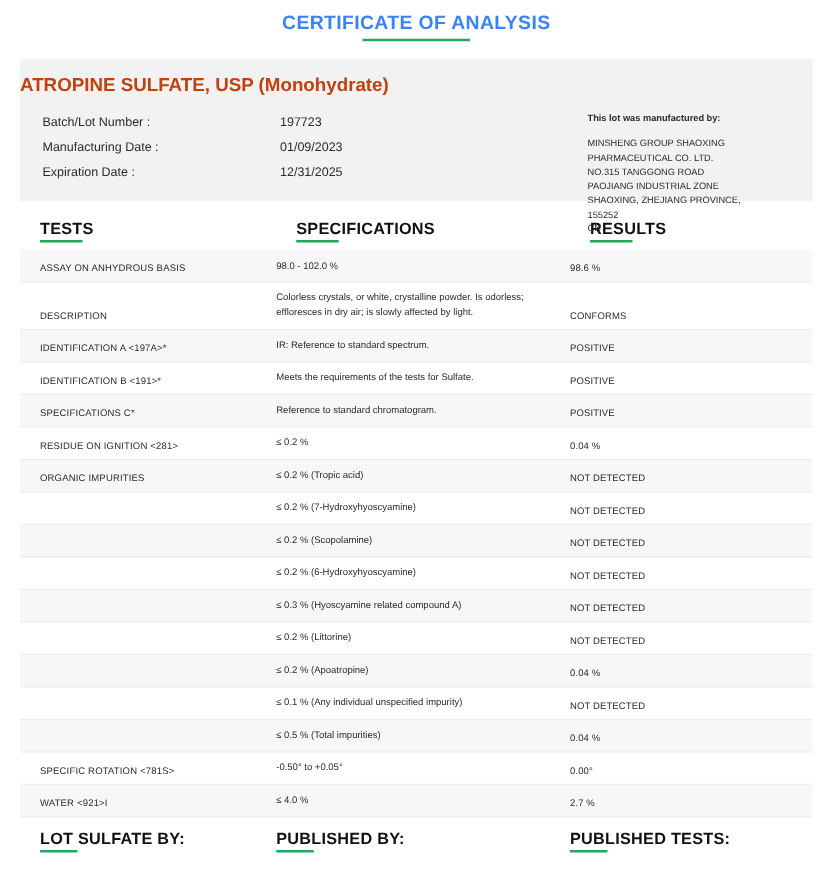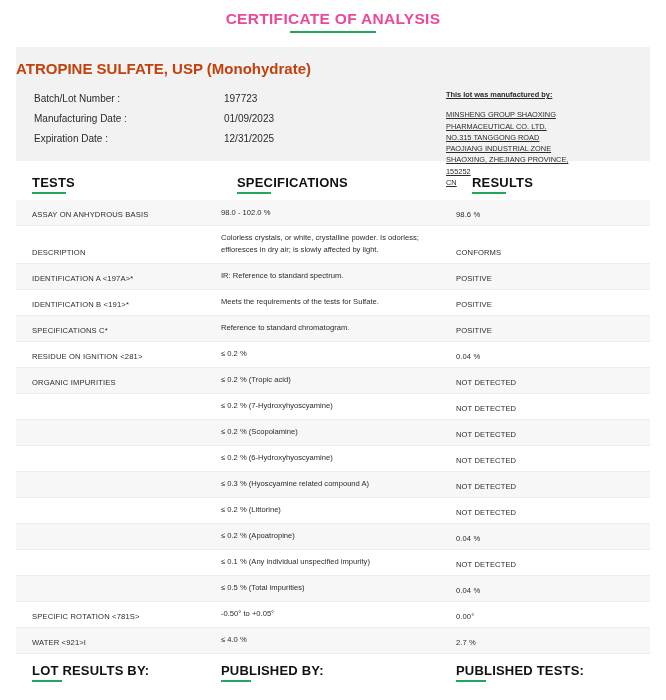--- a/index.html
+++ b/index.html
@@ -24,21 +24,21 @@
   
   .doc-title-wrap {
     text-align: center;
     padding-top: 10px;
   }
   .doc-title {
     display: inline-block;
     font-size: 15.5px;
     font-weight: bold;
     letter-spacing: 0.3px;
-    color: #ec4899;
+    color: #3b82f6;
     padding-bottom: 3px;
     position: relative;
   }
   .accent-rule {
     display: block;
     height: 2px;
     background: #22a85c;
     margin: 3px auto 0 auto;
   }
   .doc-title .accent-rule { width: 86px; }
@@ -70,27 +70,26 @@
   }
   .info-label {
     width: 190px;
     flex: 0 0 190px;
   }
   .info-value {
     flex: 0 0 200px;
   }
   .mfg-block {
     position: absolute;
-    left: 430px;
+    left: 454px;
     top: 1px;
     width: 190px;
     font-size: 7.4px;
     line-height: 1.52;
     color: #2b2b2b;
-    text-decoration: underline;
   }
   .mfg-heading {
     font-weight: bold;
     font-size: 7.4px;
     margin-bottom: 9px;
   }
 
   
   .table-wrap {
     margin: 12px 16px 0 16px;
@@ -300,21 +299,21 @@
           <div class="c-test">WATER &lt;921&gt;I</div>
           <div class="c-spec">≤ 4.0 %</div>
           <div class="c-result">2.7 %</div>
         </div>
       </div>
   </div>
 
   <div class="footer">
     <div class="f-col-a">
       <div class="f-title">
-        <span>LOT RESULTS BY:</span>
+        <span>LOT SULFATE BY:</span>
         <span class="accent-rule" style="background: rgb(34, 168, 92);"></span>
       </div>
 
     </div>
 
     <div class="f-col-b">
       <div class="f-title">
         <span>PUBLISHED BY:</span>
         <span class="accent-rule" style="background: rgb(34, 168, 92);"></span>
       </div>

